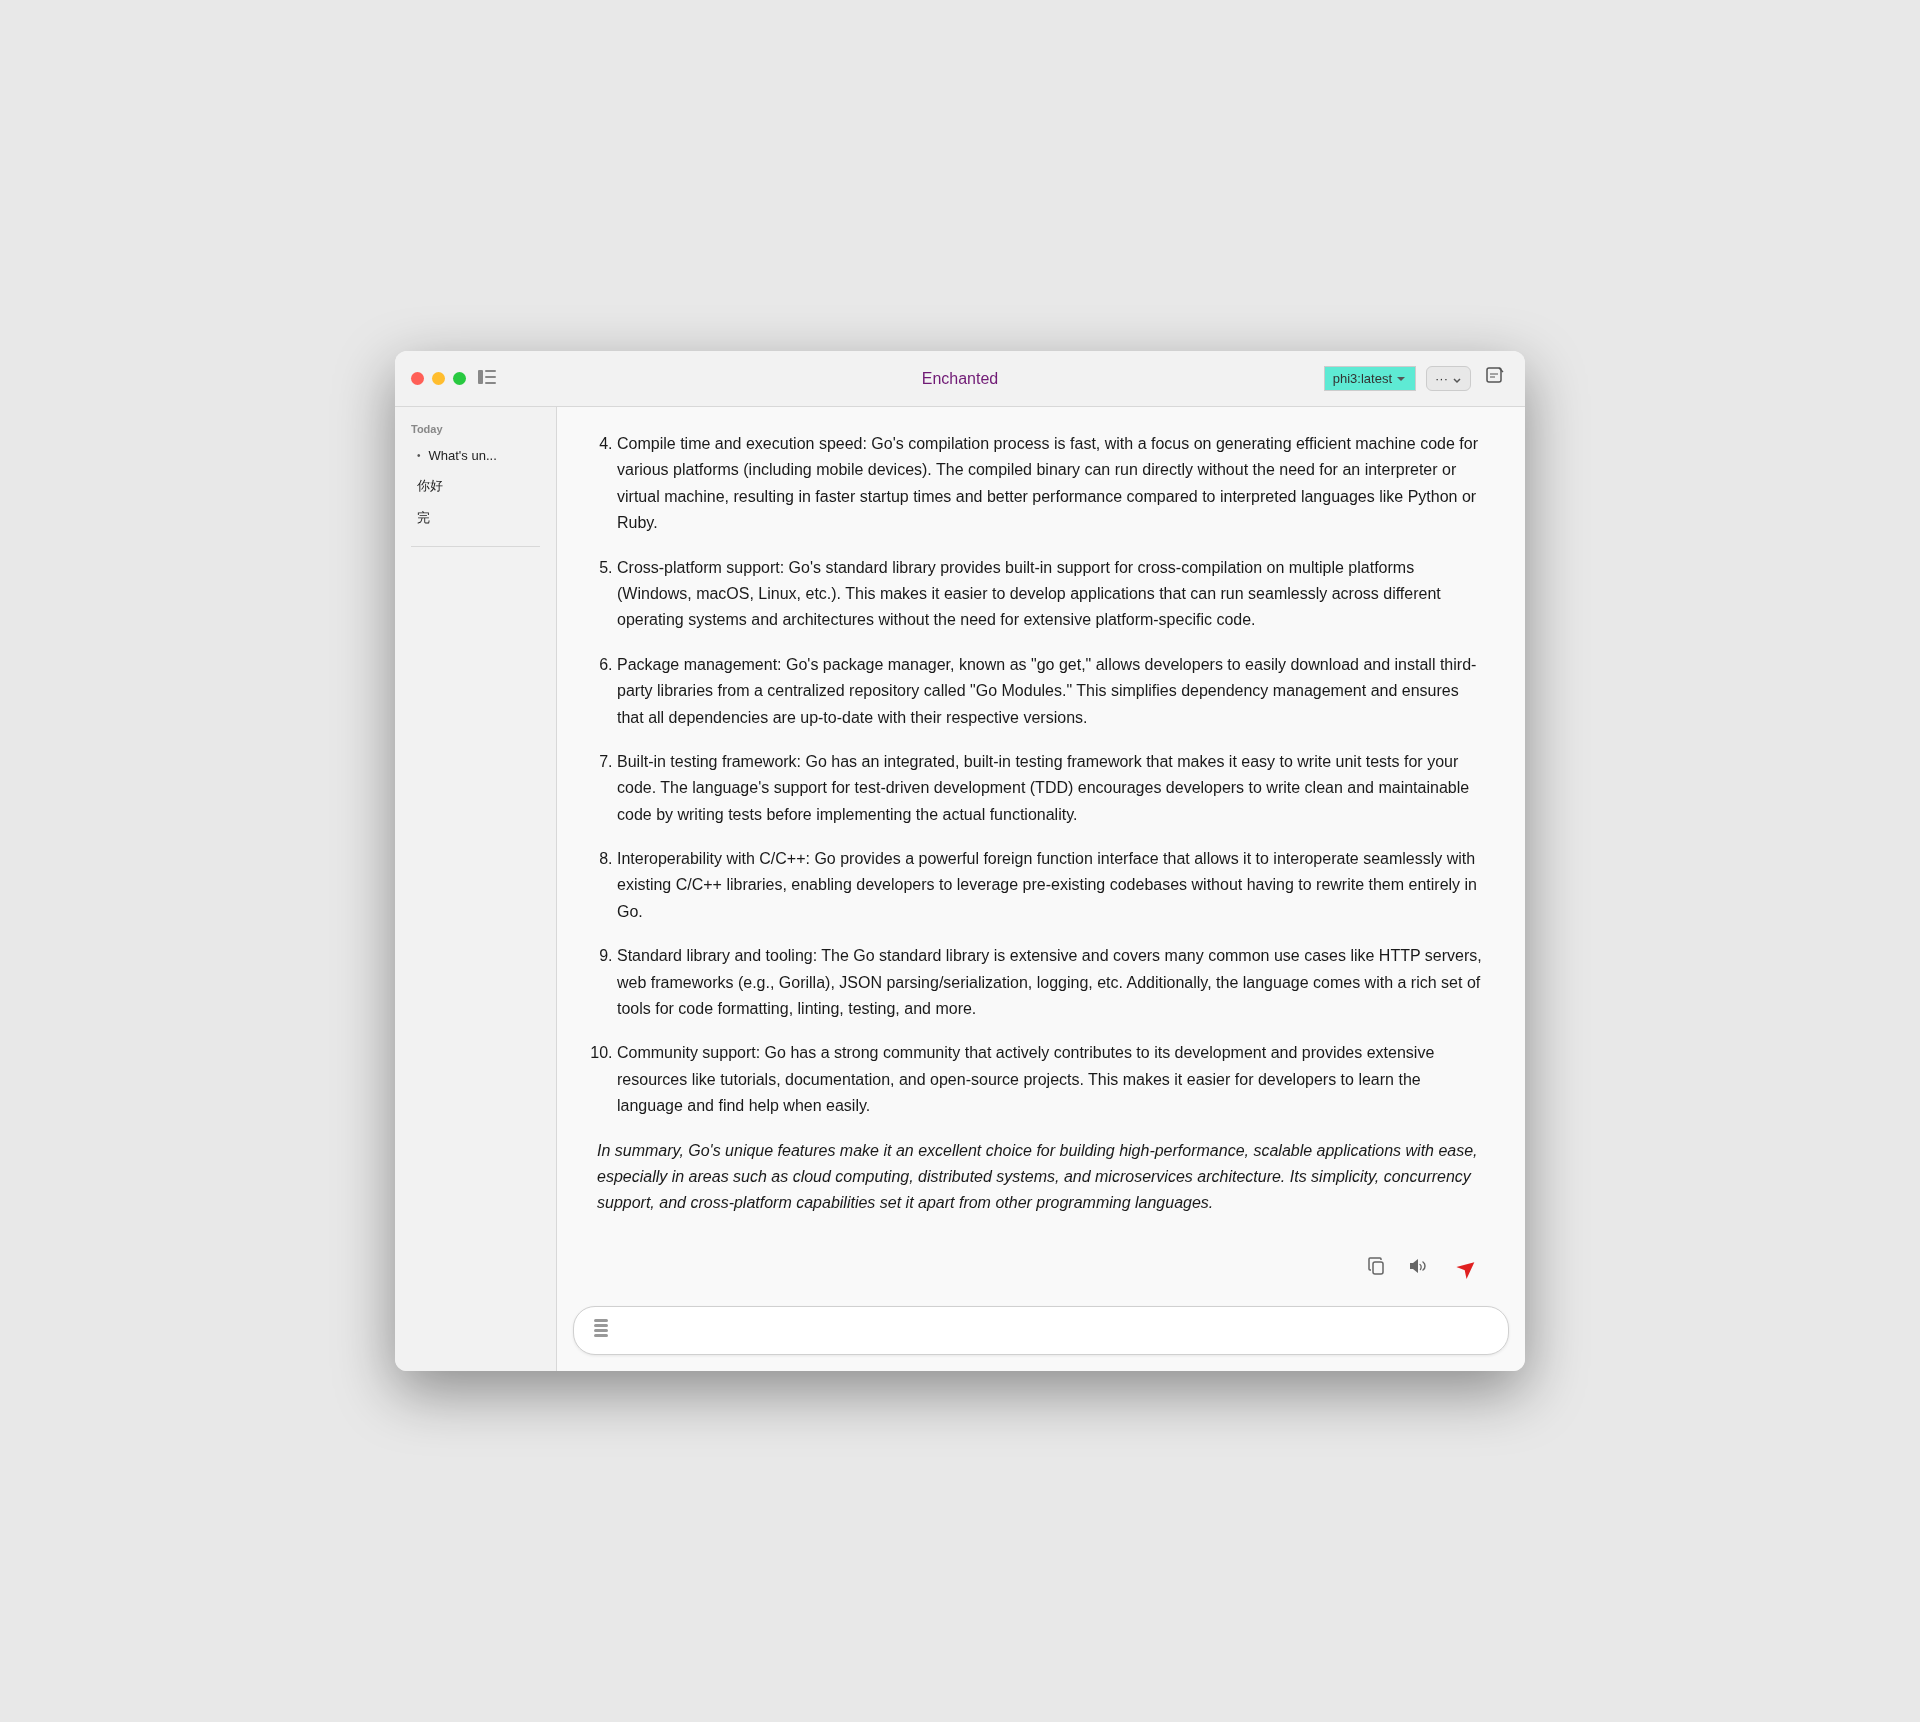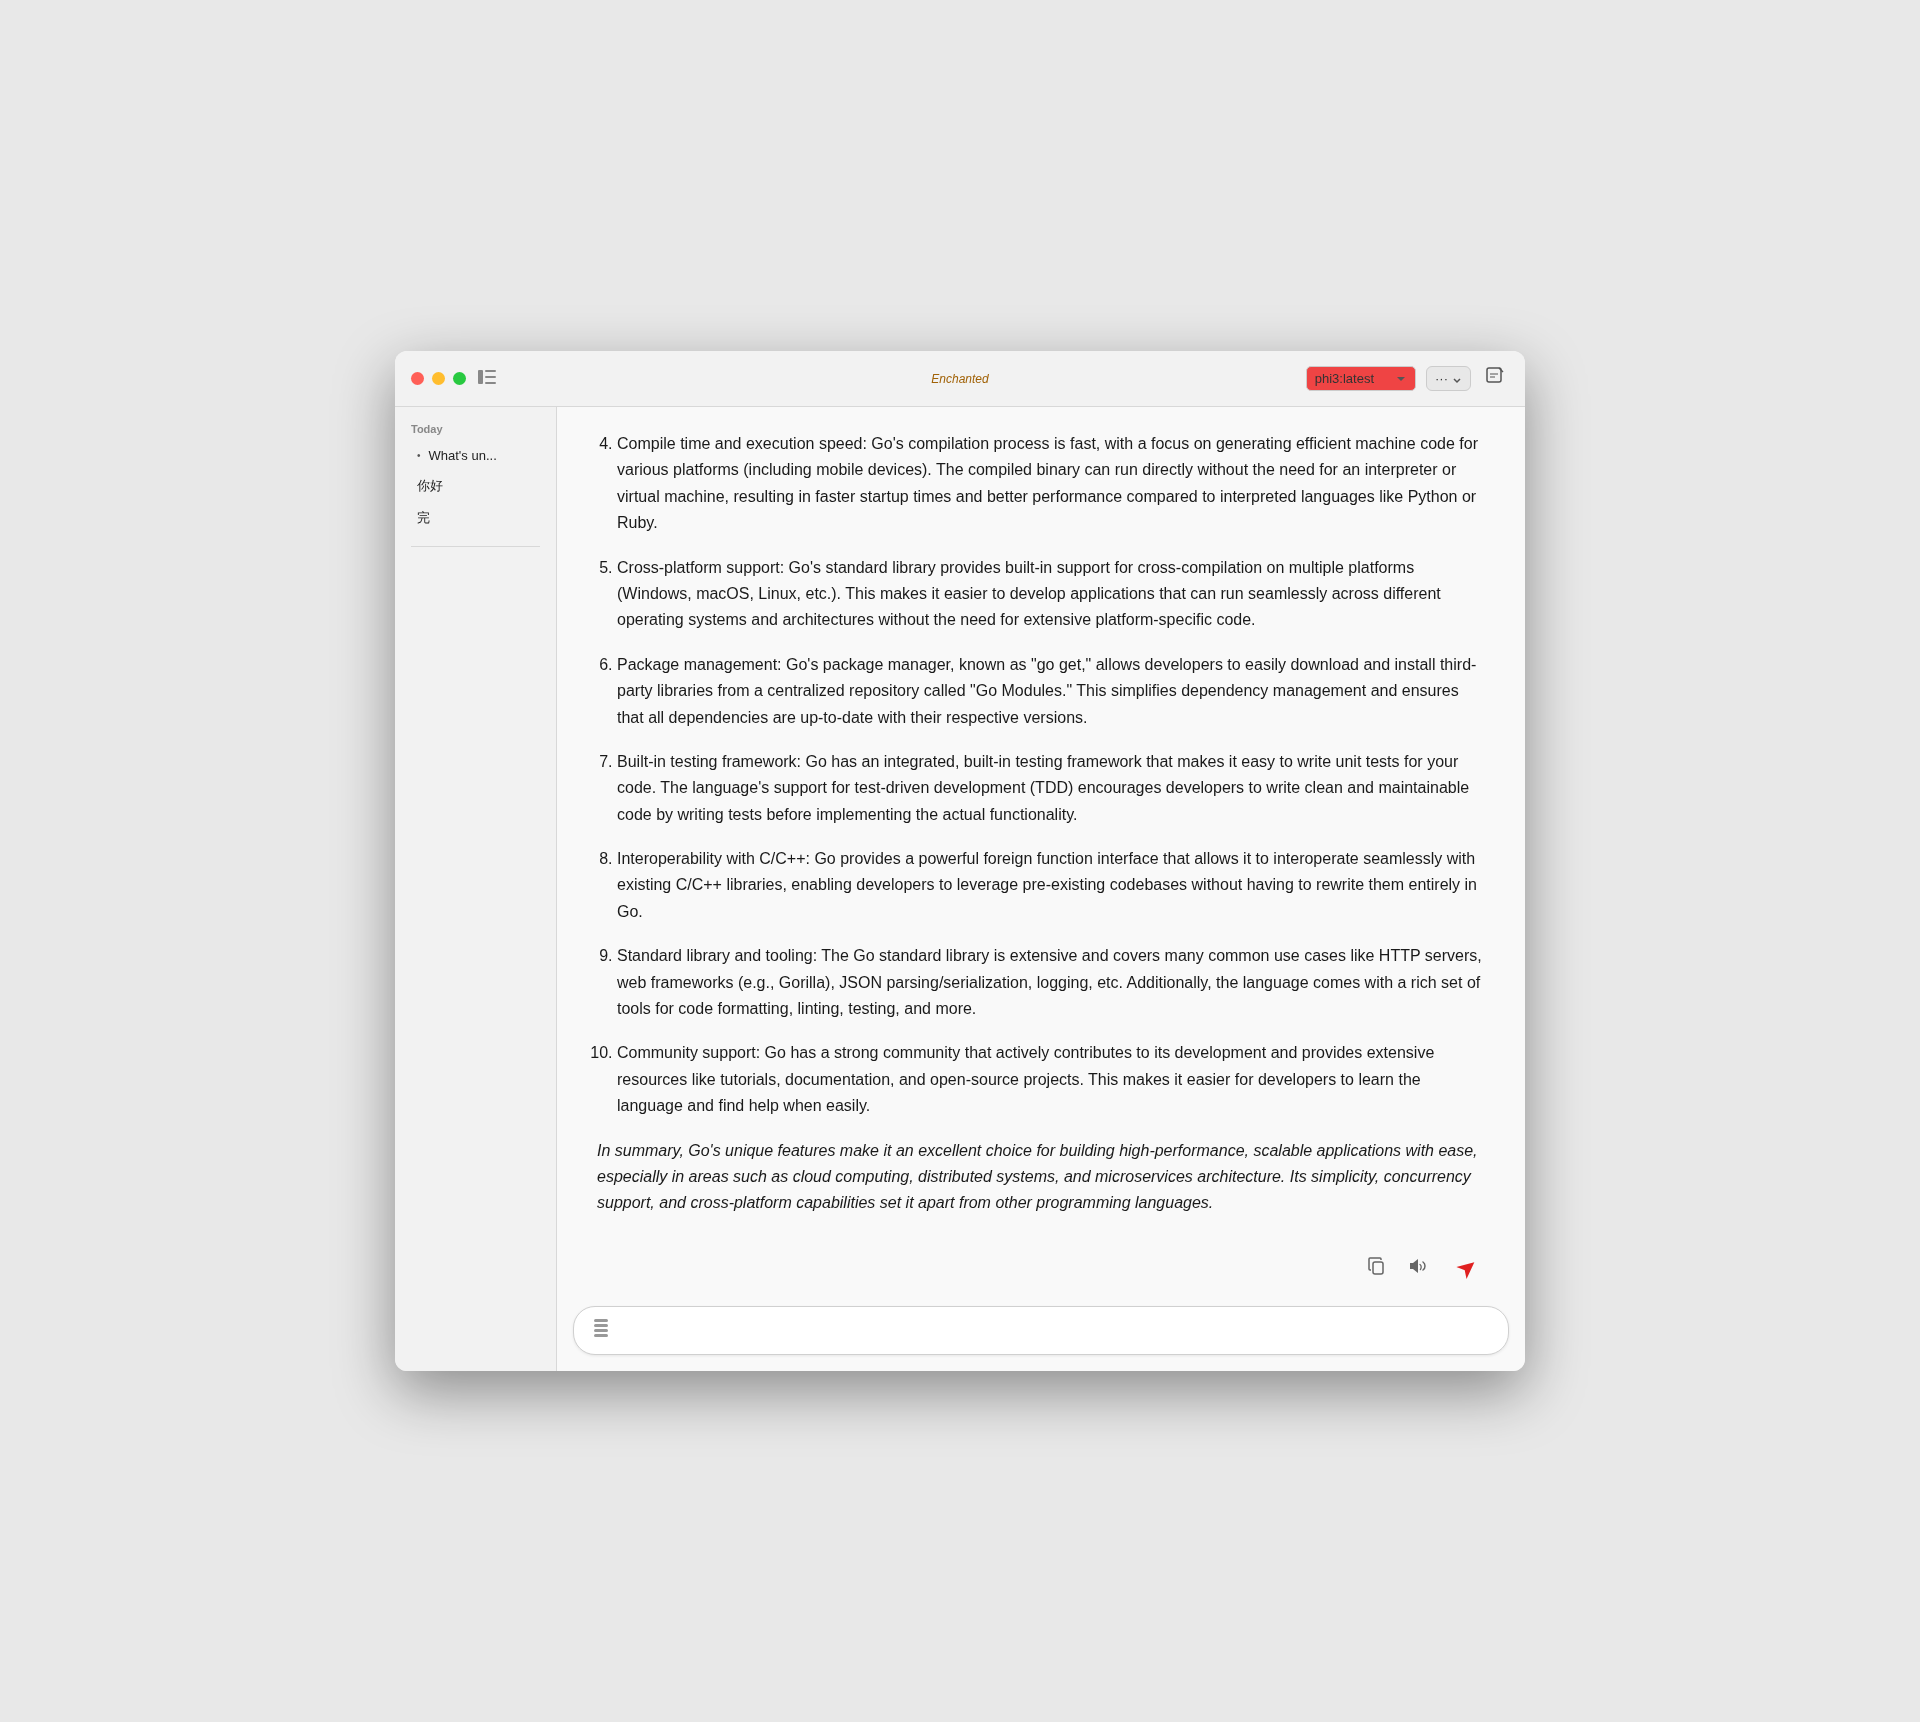--- a/index.html
+++ b/index.html
@@ -57,42 +57,41 @@
       margin-left: 12px;
       color: #888;
       font-size: 18px;
       cursor: pointer;
     }
 
     .titlebar-title {
       position: absolute;
       left: 50%;
       transform: translateX(-50%);
-      font-size: 12px;
+      font-size: 16px;
       font-weight: 500;
-      color: #a16207;
-      font-style: italic;
+      color: #701a75;
     }
 
     .titlebar-right {
       margin-left: auto;
       display: flex;
       align-items: center;
       gap: 10px;
     }
 
     .model-selector {
       display: flex;
       align-items: center;
-      gap: 21px;
+      gap: 3px;
       font-size: 13px;
       color: #333;
-      background: #ef4444;
+      background: #5eead4;
       border: 1px solid #ccc;
-      border-radius: 5px;
+      border-radius: 0;
       padding: 4px 8px;
       cursor: pointer;
     }
 
     .model-selector svg {
       width: 12px;
       height: 12px;
     }
 
     .titlebar-dots {

